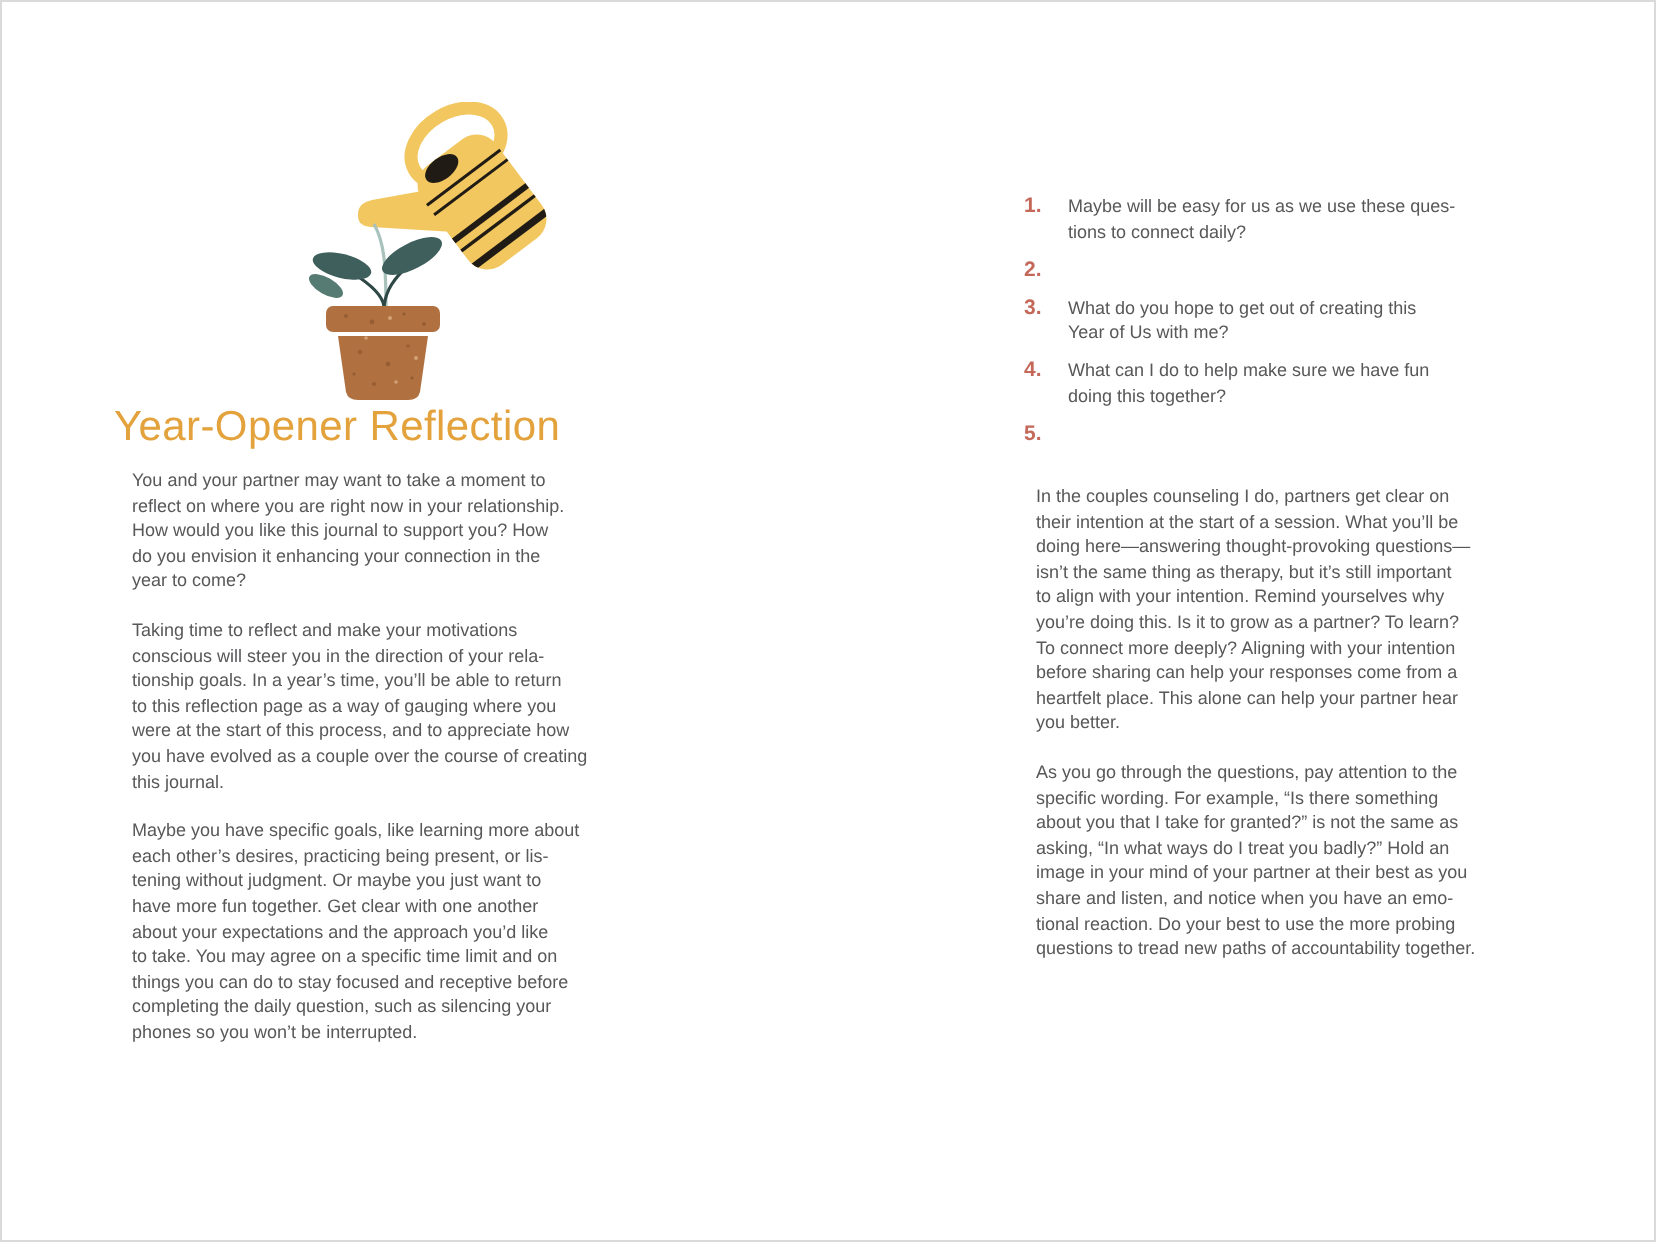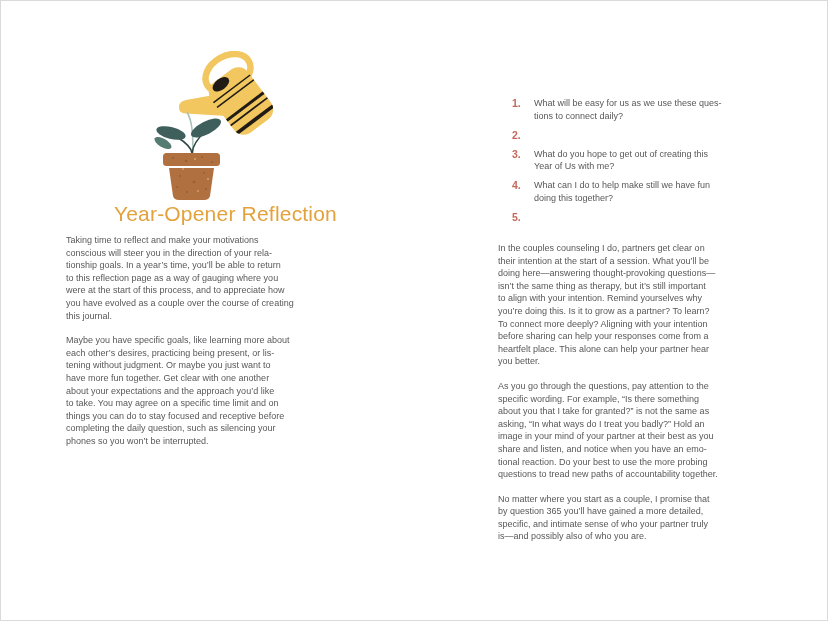--- a/index.html
+++ b/index.html
@@ -9,21 +9,21 @@
     box-sizing:border-box;
     background:#ffffff;
     border:1px solid #dadada;
     font-family:"Liberation Sans", sans-serif;
     overflow:hidden;
   }
   
   .illustration{position:absolute;left:140px;top:50px;width:195px;height:155px;}
   .page-title{
     position:absolute;left:56px;top:200px;width:280px;
-    text-align:right;
+    text-align:left;
     font-size:21px;line-height:26px;
     color:#e3a23c;
     letter-spacing:0.2px;
   }
   .body-col p{
     margin:0 0 12px 0;
     white-space:pre-line;
     font-size:9px;
     line-height:12.6px;
     color:#58585a;
@@ -35,21 +35,21 @@
   .q-num{
     flex:0 0 22px;width:22px;margin-left:14px;
     font-size:10.5px;line-height:12.6px;
     font-weight:bold;color:#c4695a;
   }
   .q-text{
     flex:1 1 auto;
     white-space:pre-line;
     font-size:9px;line-height:12.6px;color:#58585a;
   }
-  .right-body{position:absolute;left:497px;top:241px;width:300px;}
+  .right-body{position:absolute;left:517px;top:241px;width:300px;}
 </style>
 </head>
 <body>
 
 <div class="sheet">
 
   <div>
 
     <div class="illustration">
       <svg viewBox="140 50 195 155" width="195" height="155" xmlns="http://www.w3.org/2000/svg">
@@ -103,20 +103,25 @@
             <circle cx="207" cy="178" r="1"></circle>
           <circle cx="182" cy="168" r="0.9"></circle>
             <circle cx="197" cy="190" r="0.9"></circle>
         </g>
       </svg>
     </div>
 
     <div class="page-title">Year-Opener Reflection</div>
 
     <div class="left-body body-col">
+      <p>You and your partner may want to take a moment to
+reflect on where you are right now in your relationship.
+How would you like this journal to support you? How
+do you envision it enhancing your connection in the
+year to come?</p>
       <p>Taking time to reflect and make your motivations
 conscious will steer you in the direction of your rela-
 tionship goals. In a year’s time, you’ll be able to return
 to this reflection page as a way of gauging where you
 were at the start of this process, and to appreciate how
 you have evolved as a couple over the course of creating
 this journal.</p>
       <p>Maybe you have specific goals, like learning more about
 each other’s desires, practicing being present, or lis-
 tening without judgment. Or maybe you just want to
@@ -127,34 +132,34 @@
 completing the daily question, such as silencing your
 phones so you won’t be interrupted.</p>
     </div>
   </div>
 
   <div>
 
     <div class="right-questions">
       <div class="q-item">
         <span class="q-num">1.</span>
-        <span class="q-text">What will be easy for us as we use these ques-
+        <span class="q-text">Maybe will be easy for us as we use these ques-
 tions to connect daily?</span>
       </div>
       <div class="q-item">
         <span class="q-num">2.</span>
       </div>
       <div class="q-item">
         <span class="q-num">3.</span>
         <span class="q-text">What do you hope to get out of creating this
 Year of Us with me?</span>
       </div>
       <div class="q-item">
         <span class="q-num">4.</span>
-        <span class="q-text">What can I do to help make still we have fun
+        <span class="q-text">What can I do to help make sure we have fun
 doing this together?</span>
       </div>
       <div class="q-item">
         <span class="q-num">5.</span>
       </div>
     </div>
 
     <div class="right-body body-col">
       <p>In the couples counseling I do, partners get clear on
 their intention at the start of a session. What you’ll be
@@ -167,20 +172,16 @@
 heartfelt place. This alone can help your partner hear
 you better.</p>
       <p>As you go through the questions, pay attention to the
 specific wording. For example, “Is there something
 about you that I take for granted?” is not the same as
 asking, “In what ways do I treat you badly?” Hold an
 image in your mind of your partner at their best as you
 share and listen, and notice when you have an emo-
 tional reaction. Do your best to use the more probing
 questions to tread new paths of accountability together.</p>
-      <p>No matter where you start as a couple, I promise that
-by question 365 you’ll have gained a more detailed,
-specific, and intimate sense of who your partner truly
-is—and possibly also of who you are.</p>
     </div>
   </div>
 
 </div>
 
 </body></html>

